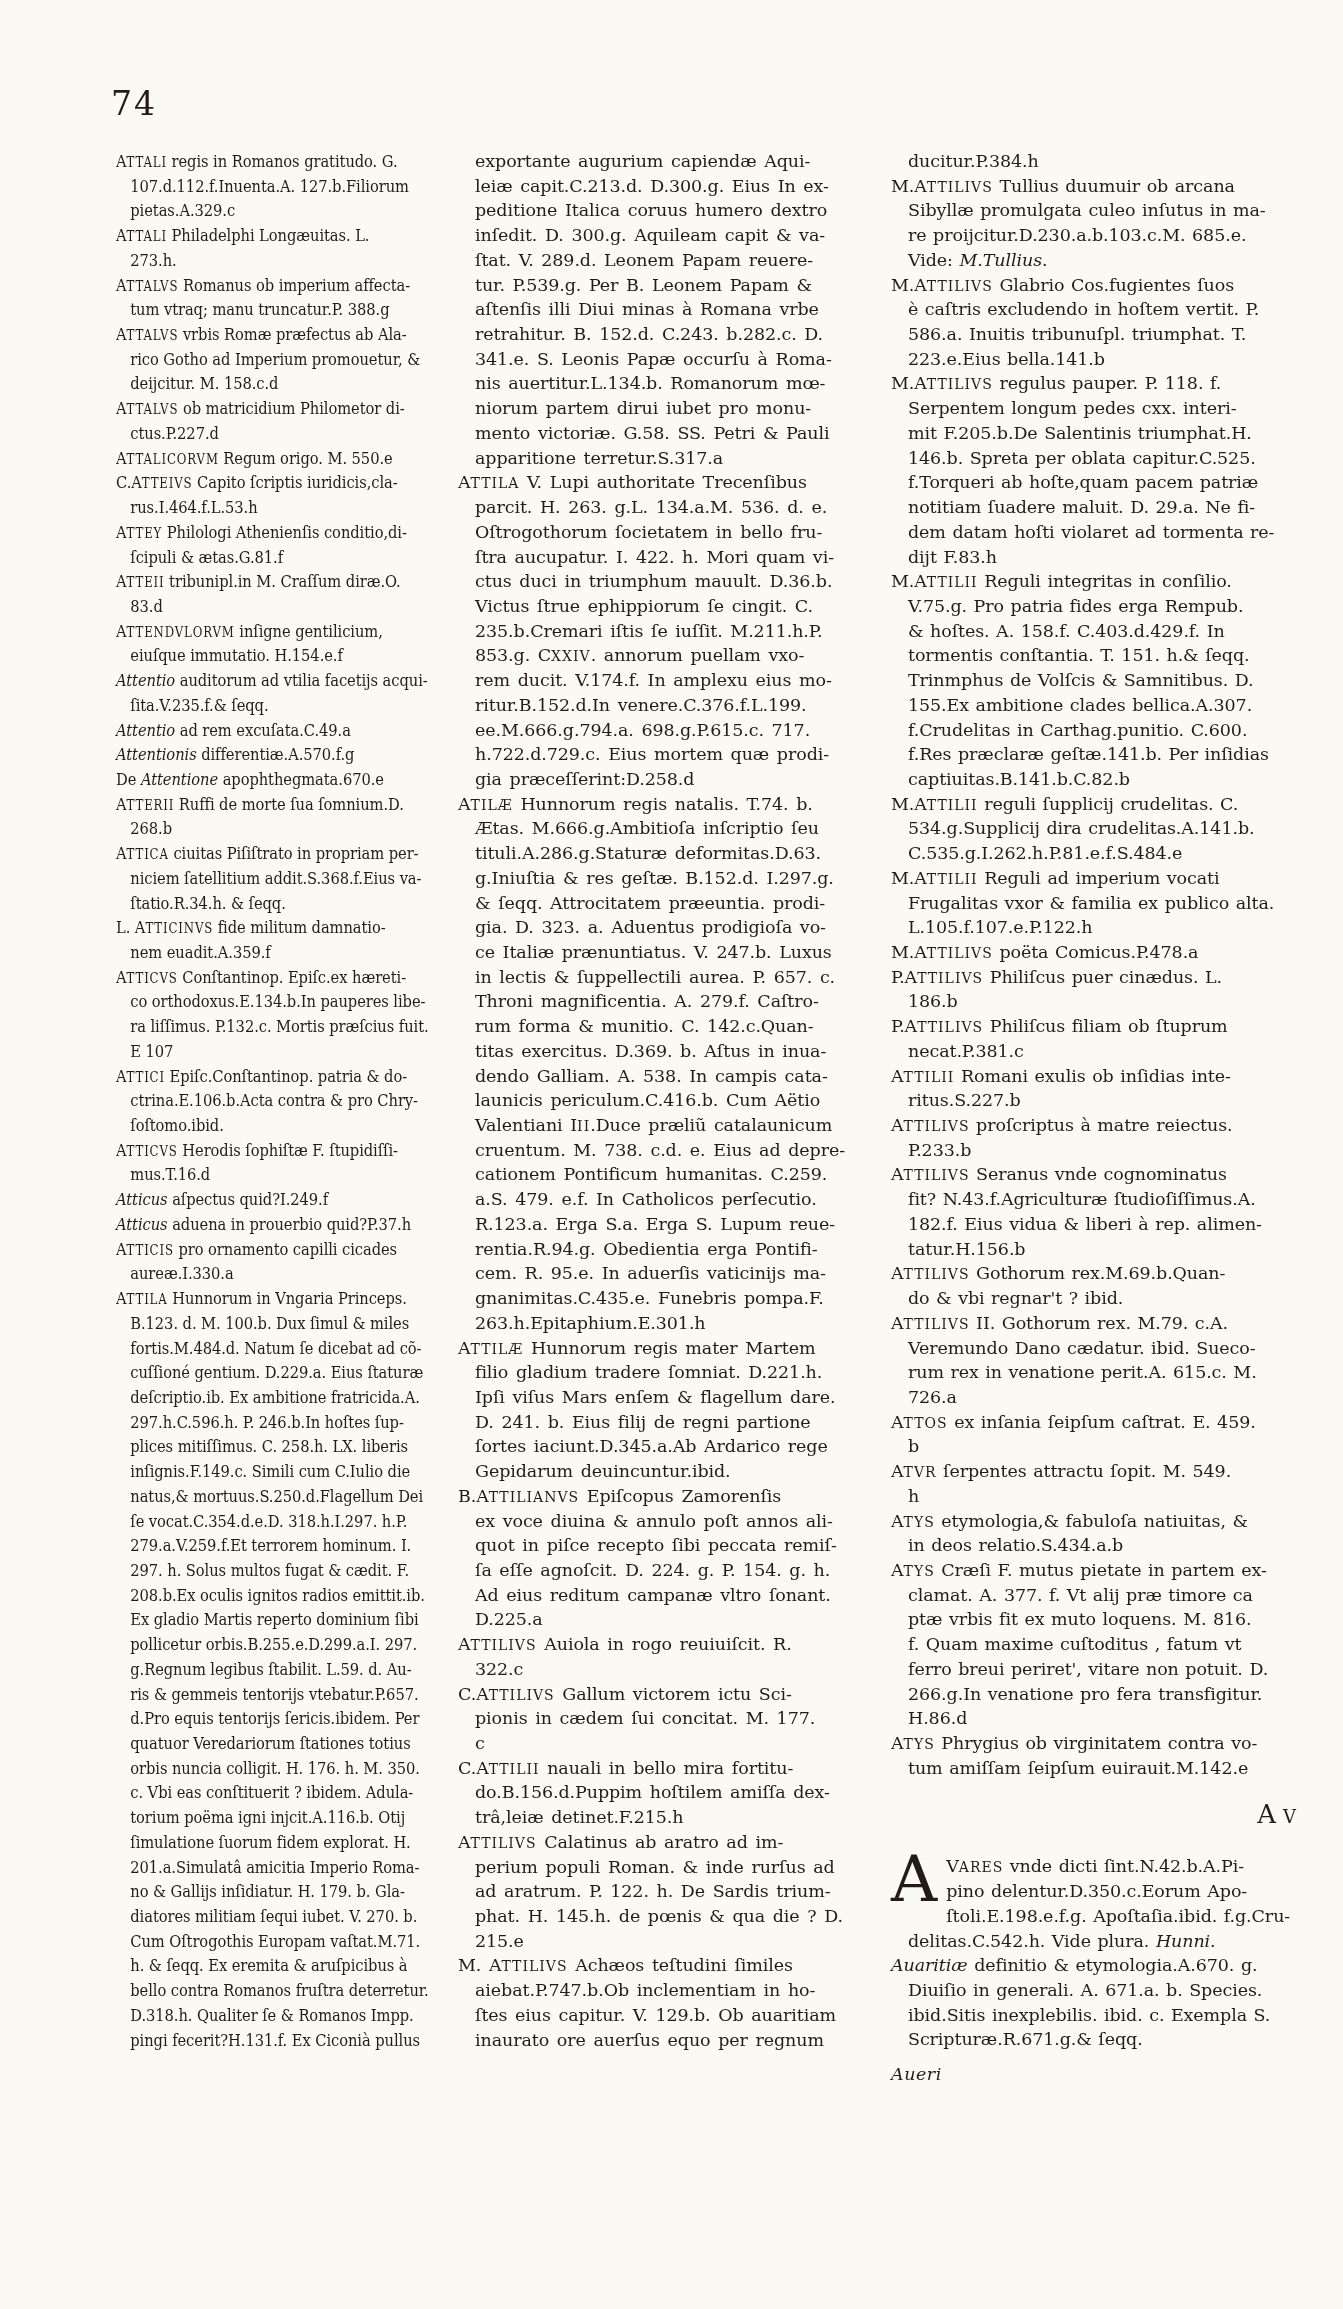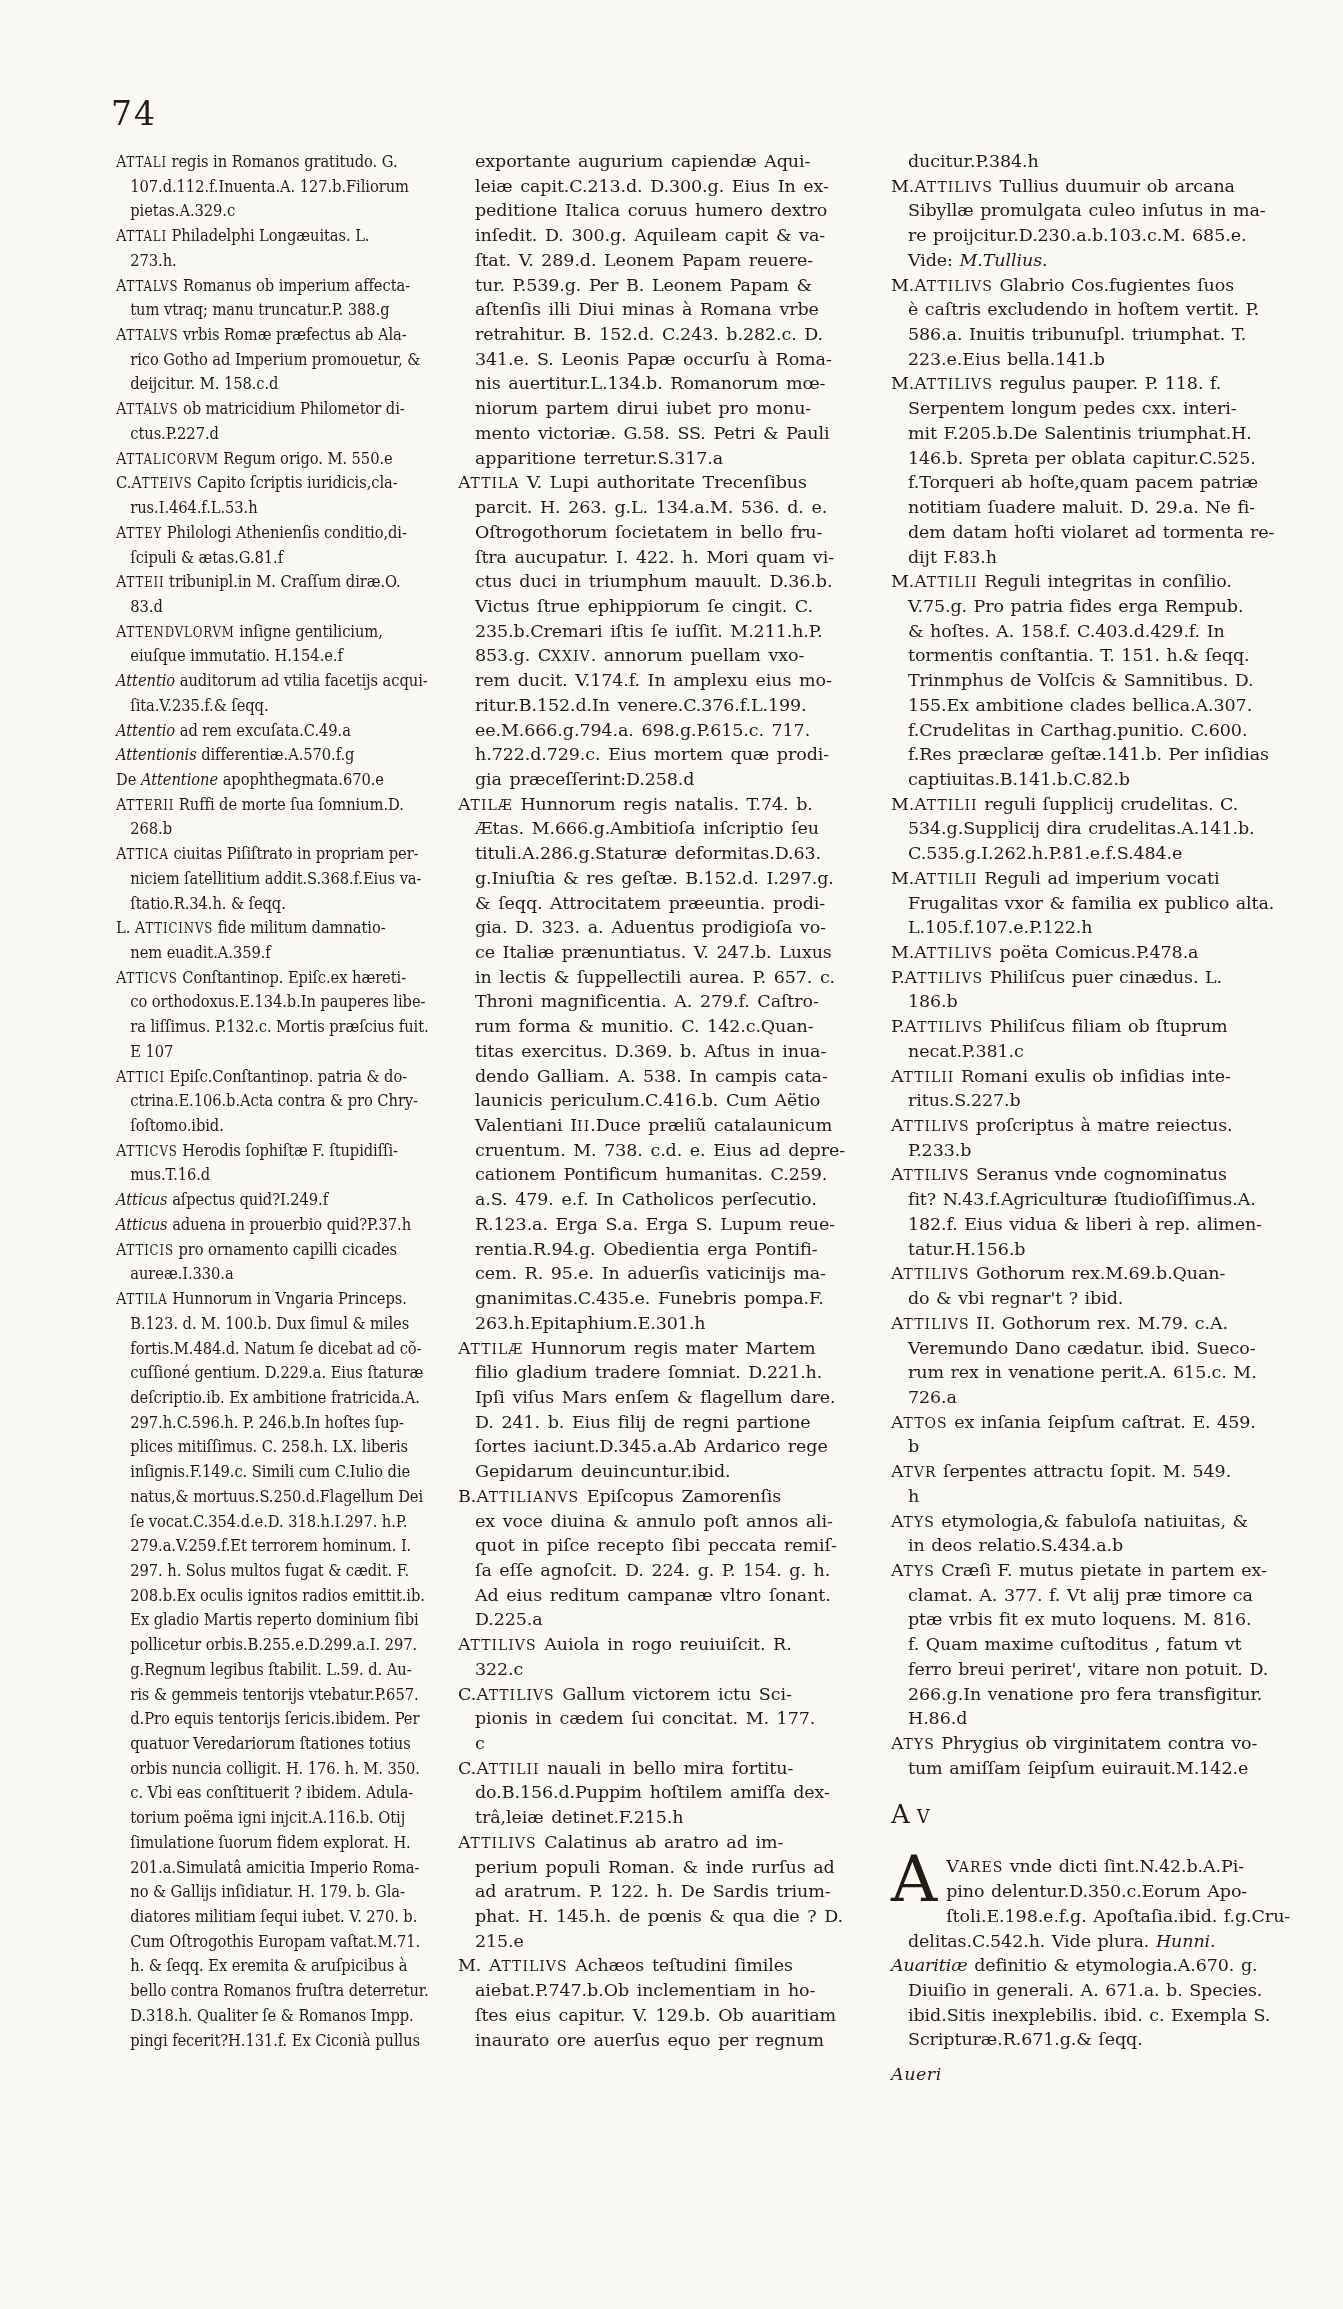--- a/index.html
+++ b/index.html
@@ -3,37 +3,37 @@
 <meta charset="utf-8">
 <style>
   html,body{margin:0;padding:0;}
   body{width:1343px;height:2309px;background:#e9e6de;}
   .page{
     position:relative;width:1343px;height:2309px;
     background:#fbf9f3;
     font-family:"DejaVu Serif","Liberation Serif",serif;
     color:#221c14;overflow:hidden;
   }
-  .pageno{position:absolute;left:111px;top:94px;font-size:33px;letter-spacing:2px;}
+  .pageno{position:absolute;left:111px;top:84px;font-size:33px;letter-spacing:2px;}
   .title{position:absolute;left:543px;top:76px;font-size:41px;letter-spacing:1px;white-space:nowrap;}
   .col{position:absolute;top:149px;}
   #col1{left:116px;width:336px;}
   #col2{left:458px;width:430px;}
   #col3{left:891px;width:412px;}
   .line{
     height:24.72px;line-height:24.72px;font-size:17.5px;
     white-space:pre;letter-spacing:-0.1px;
   }
   #col1 .line{transform:scaleX(.84);transform-origin:0 50%;}
   #col2 .line{word-spacing:2.2px;}
   #col3 .line{word-spacing:1.1px;}
   .cont{padding-left:17px;}
   .sc{font-size:.8em;letter-spacing:1px;}
   .section-heading{
-    text-align:left;margin:14px 0 20px 0;font-size:26px;line-height:40px;
+    text-align:right;margin:14px 0 20px 0;font-size:26px;line-height:40px;
     letter-spacing:7px;font-variant:small-caps;
   }
   .after-block{position:relative;}
   .dropcap{
     float:left;font-size:64px;line-height:50px;padding-right:9px;
     font-family:"DejaVu Serif","Liberation Serif",serif;
   }
   .catchword{
     margin-top:12px;padding-right:4px;
     font-style:italic;font-size:17.5px;letter-spacing:.5px;

